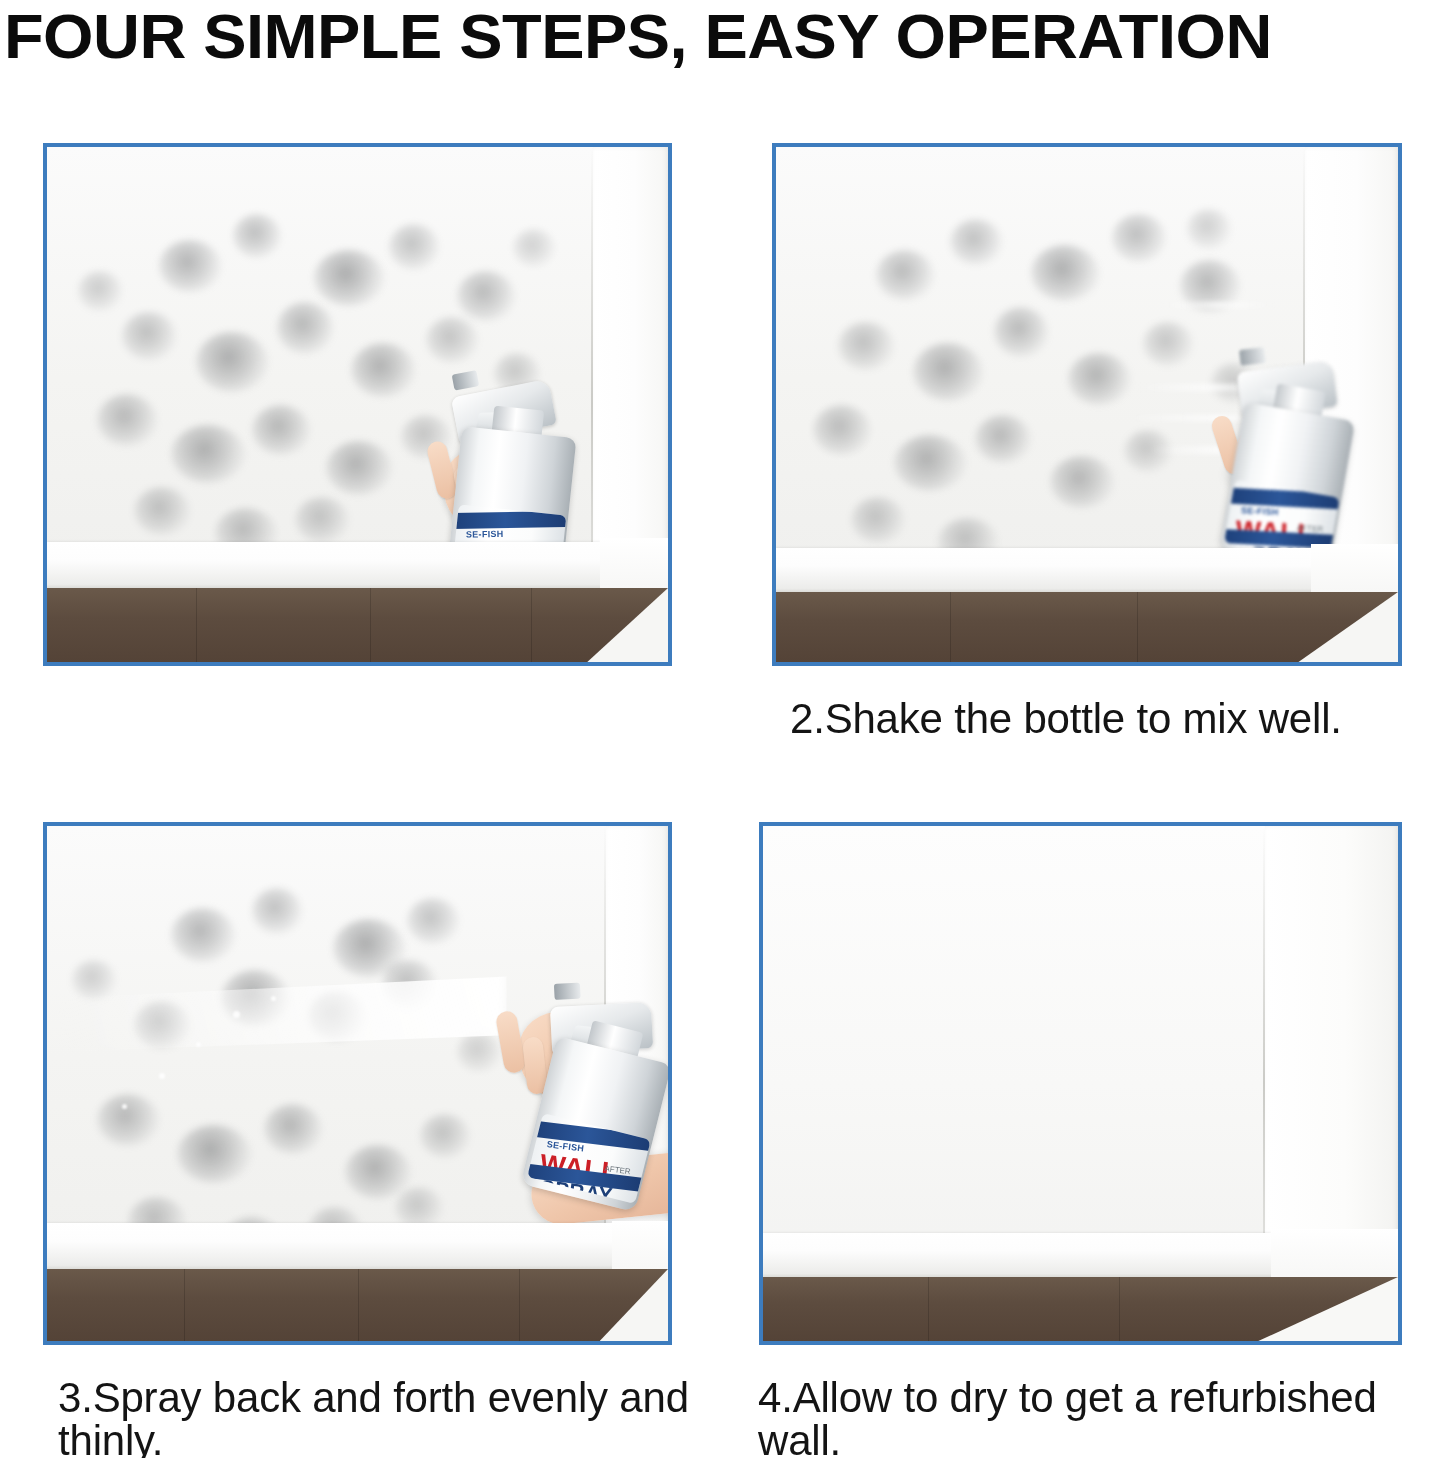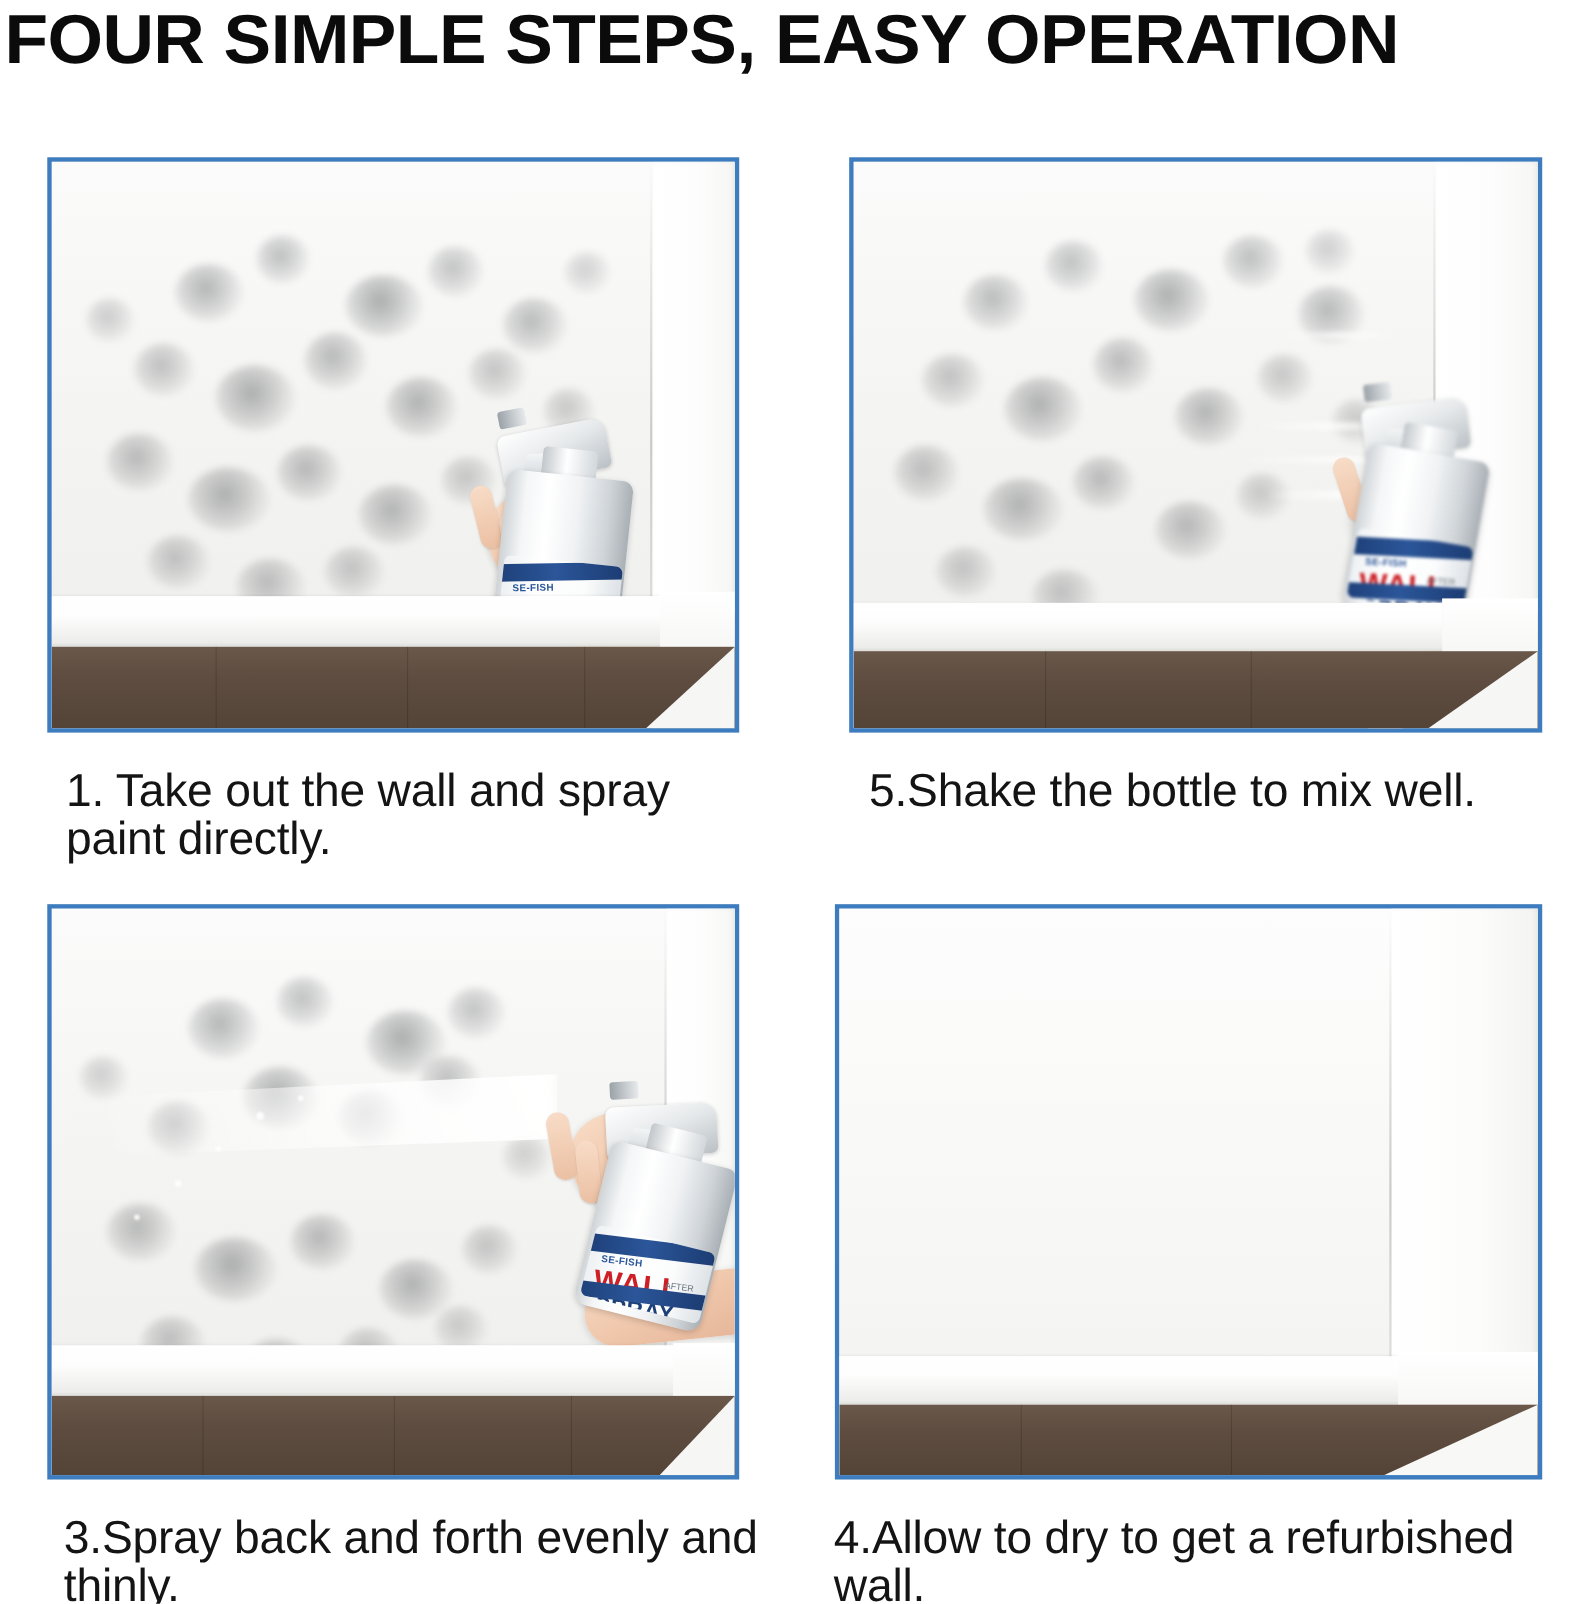--- a/index.html
+++ b/index.html
@@ -450,18 +450,17 @@
       <div class="baseboard" style="bottom:64px;height:44px;right:20%;"></div>
       <div class="baseboard-right" style="bottom:20px;width:20%;height:92px;"></div>
       <div class="floor" style="height:64px;">
         <div class="floor-plank" style="left:26%"></div>
         <div class="floor-plank" style="left:56%"></div>
       </div>
       <div class="floor-wedge" style="width:22%;height:64px;clip-path:polygon(100% 0,100% 100%,0 100%);background:#f8f8f6;"></div>
     </div>
   </div>
 
-  <div class="caption" id="cap1">1. Take out the wall and spray paint directly.</div>
-  <div class="caption" id="cap2">5.Shake the bottle to mix well.</div>
+  <div class="caption" id="cap2">2.Shake the bottle to mix well.</div>
   <div class="caption" id="cap3">3.Spray back and forth evenly and thinly.</div>
   <div class="caption" id="cap4">4.Allow to dry to get a refurbished wall.</div>
 
 </div>
 
 </body></html>

